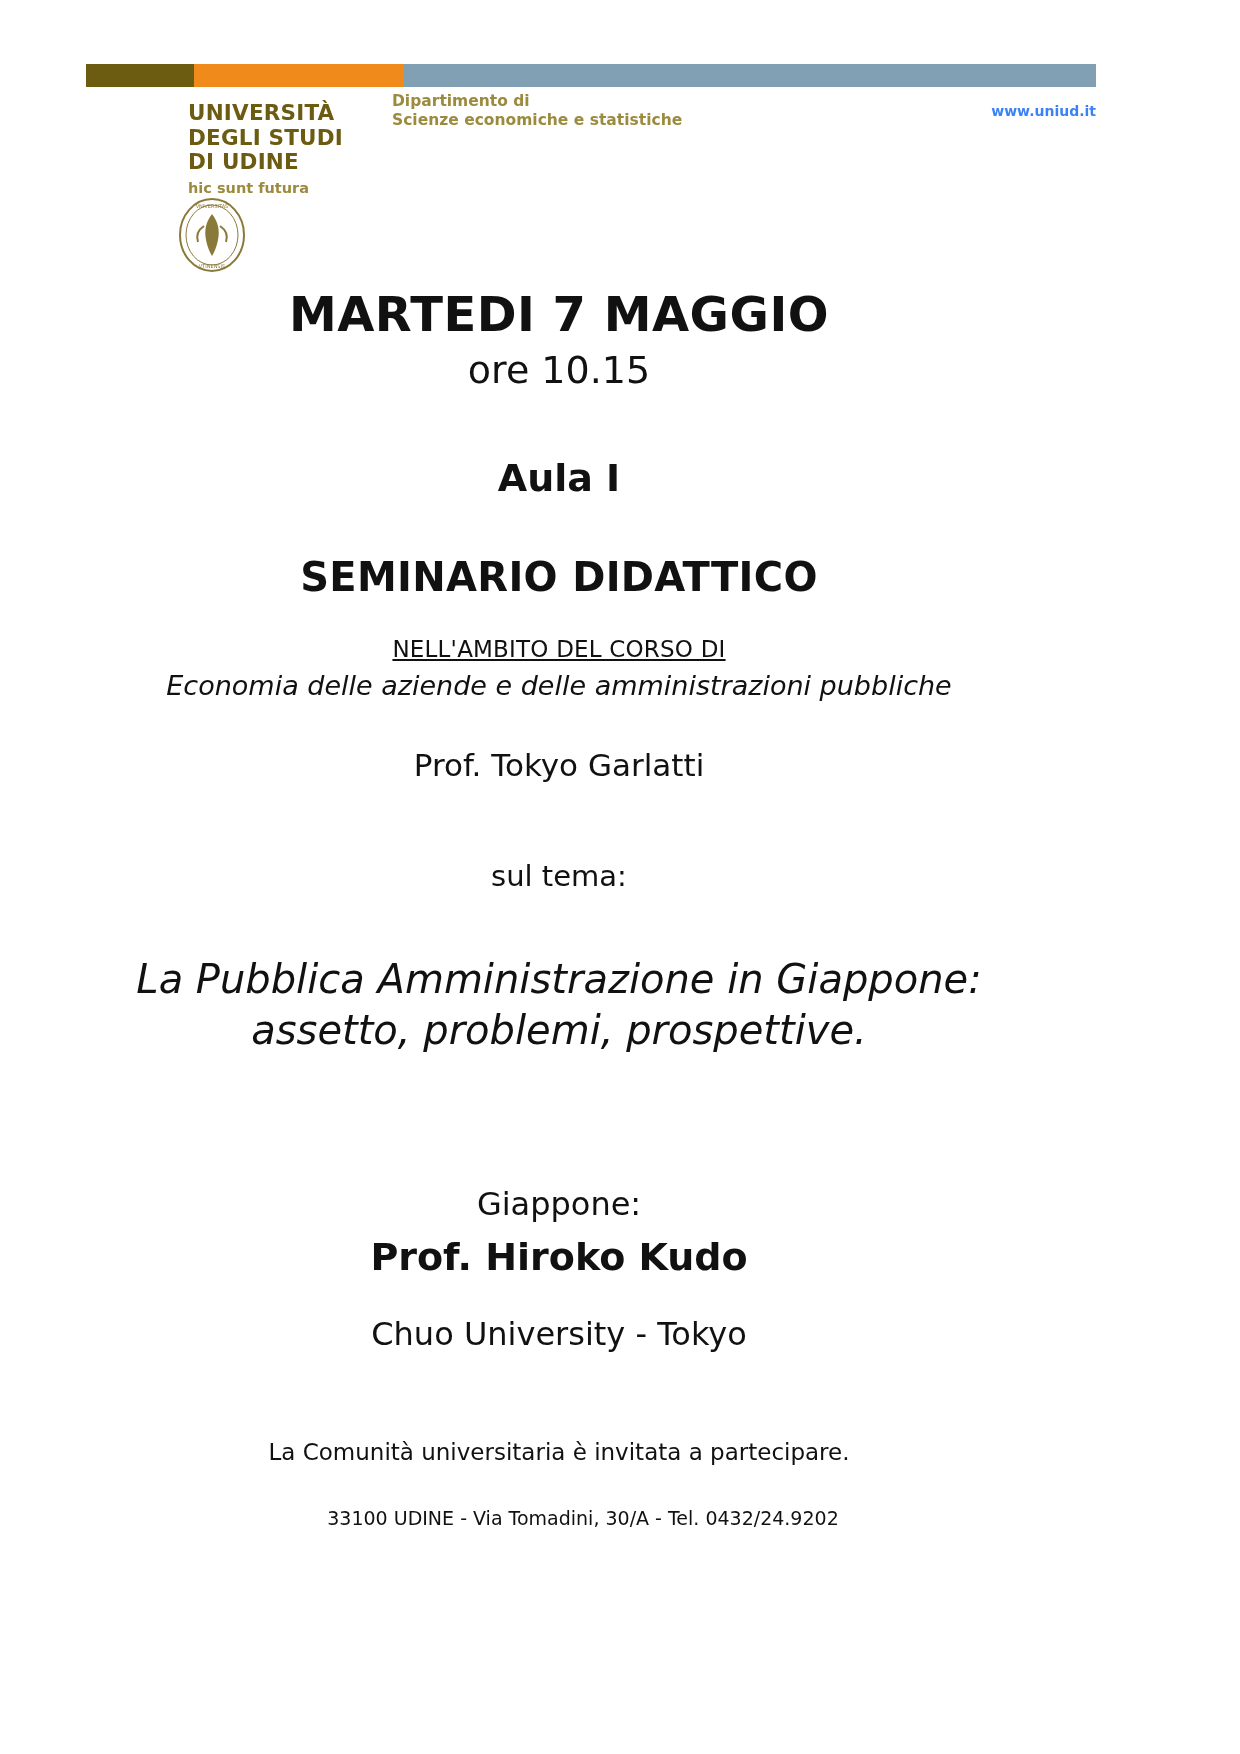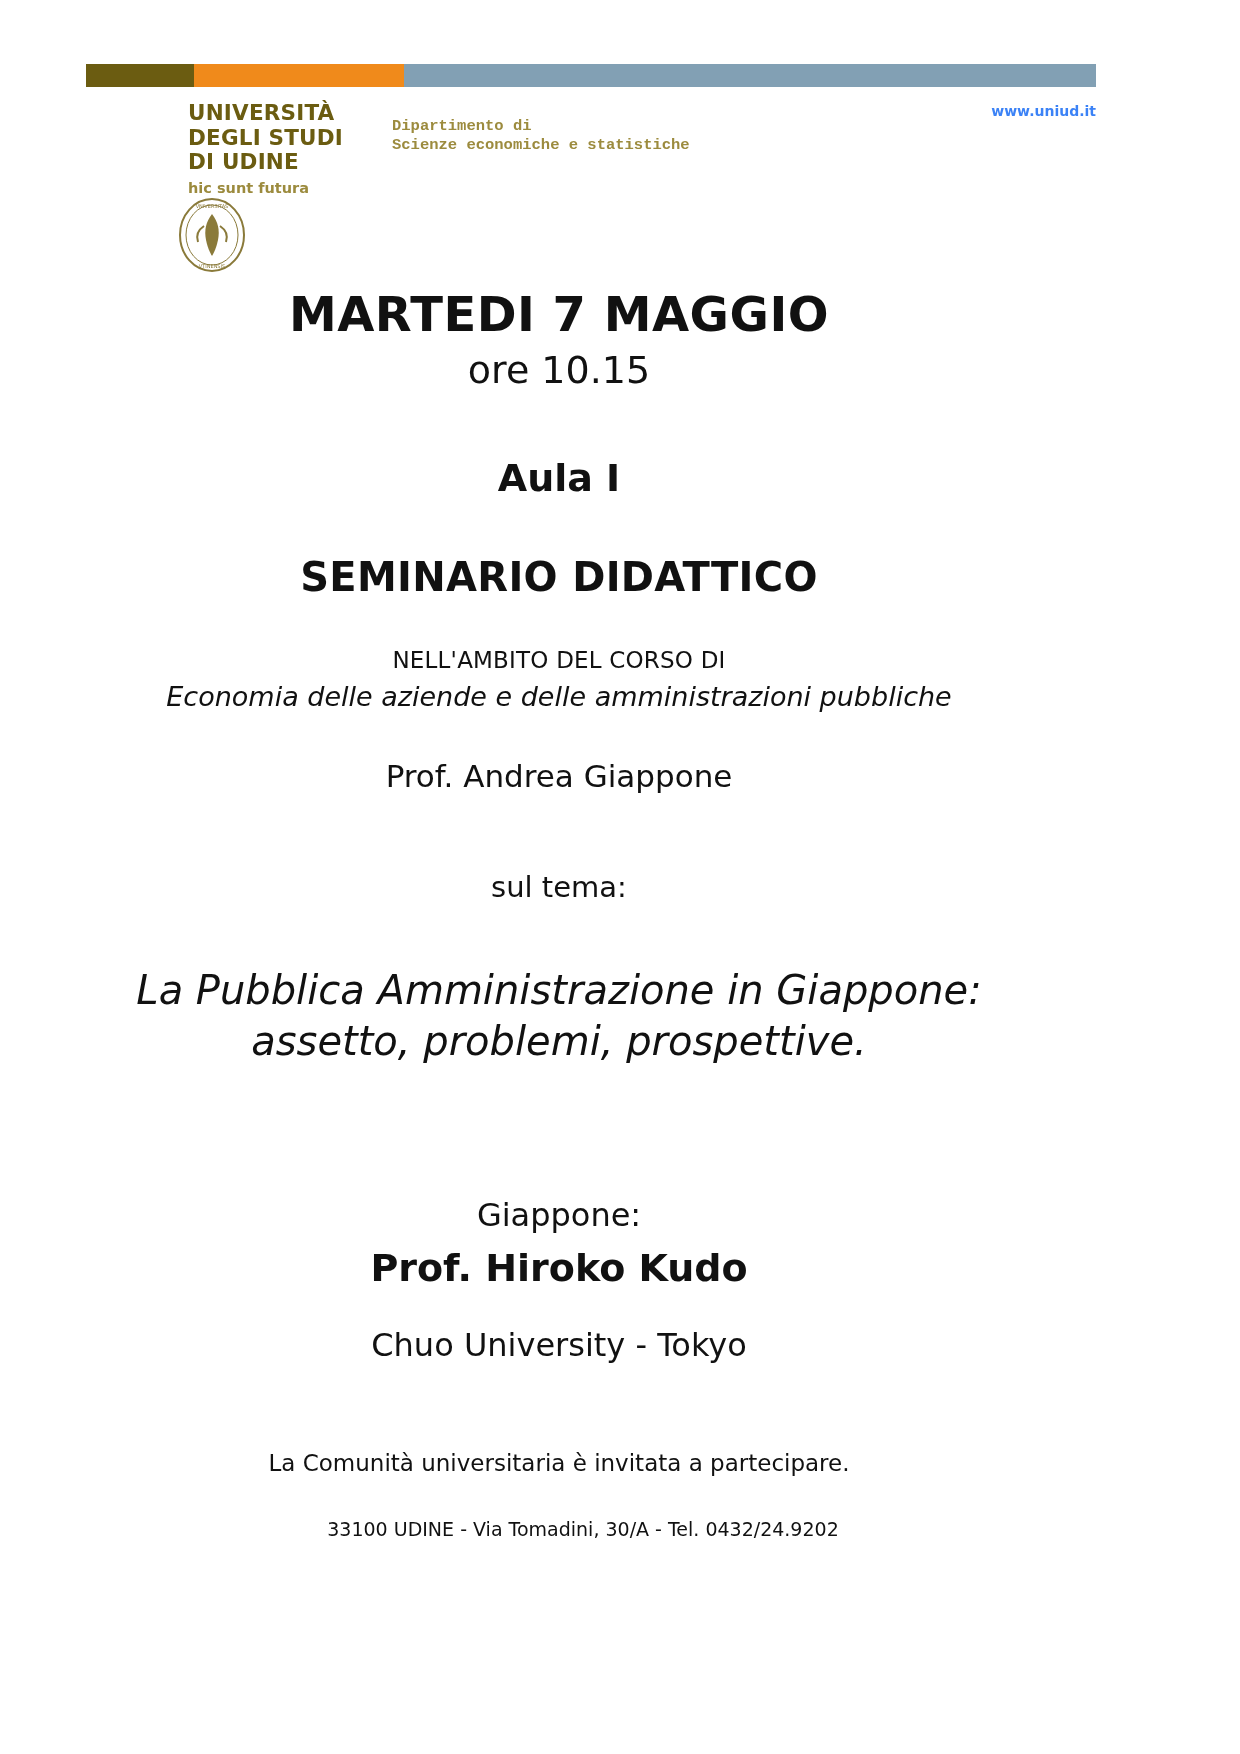--- a/index.html
+++ b/index.html
@@ -56,25 +56,24 @@
   }
   .uni-motto {
     font-weight: bold;
     font-size: 14.5px;
     color: #9c8b3e;
     margin-top: 5px;
   }
 
   .dept-block {
     position: absolute;
-    top: 117px;
+    top: 92px;
     left: 392px;
     width: 430px;
     line-height: 1.25;
-    font-family: Liberation Mono, monospace;
   }
   .dept-line {
     font-weight: bold;
     font-size: 15.5px;
     color: #9c8b3e;
     margin: 0;
   }
 
   .site-url {
     position: absolute;
@@ -123,22 +122,23 @@
     font-weight: bold;
   }
   .line-seminar {
     font-size: 40px;
     font-weight: bold;
     margin: 55px 0 0 0;
     letter-spacing: 0.3px;
   }
   .line-ambito {
     font-size: 23px;
-    margin: 47px 0 0 0;
+    margin: 36px 0 0 0;
     letter-spacing: 0.2px;
+    text-decoration: underline;
   }
   .line-course {
     font-size: 27px;
     margin: 8px 0 0 0;
     font-style: italic;
   }
   .line-prof {
     font-size: 31px;
     margin: 46px 0 0 0;
   }
@@ -219,21 +219,21 @@
     </svg>
   </div>
 
   <div class="content">
     <p class="line-date">MARTEDI 7 MAGGIO</p>
     <p class="line-time">ore 10.15</p>
     <p class="line-room">Aula I</p>
     <p class="line-seminar">SEMINARIO DIDATTICO</p>
     <p class="line-ambito">NELL'AMBITO DEL CORSO DI</p>
     <p class="line-course">Economia delle aziende e delle amministrazioni pubbliche</p>
-    <p class="line-prof">Prof. Andrea Giappone</p>
+    <p class="line-prof">Prof. Tokyo Garlatti</p>
     <p class="line-sultema">sul tema:</p>
     <p class="line-topic1">La Pubblica Amministrazione in Giappone:</p>
     <p class="line-topic2">assetto, problemi, prospettive.</p>
     <p class="line-relatore">Giappone:</p>
     <p class="line-speaker">Prof. Hiroko Kudo</p>
     <p class="line-affiliation">Chuo University - Tokyo</p>
     <p class="line-invite">La Comunità universitaria è invitata a partecipare.</p>
     <p class="line-address">33100 UDINE - Via Tomadini, 30/A - Tel. 0432/24.9202</p>
   </div>
 

